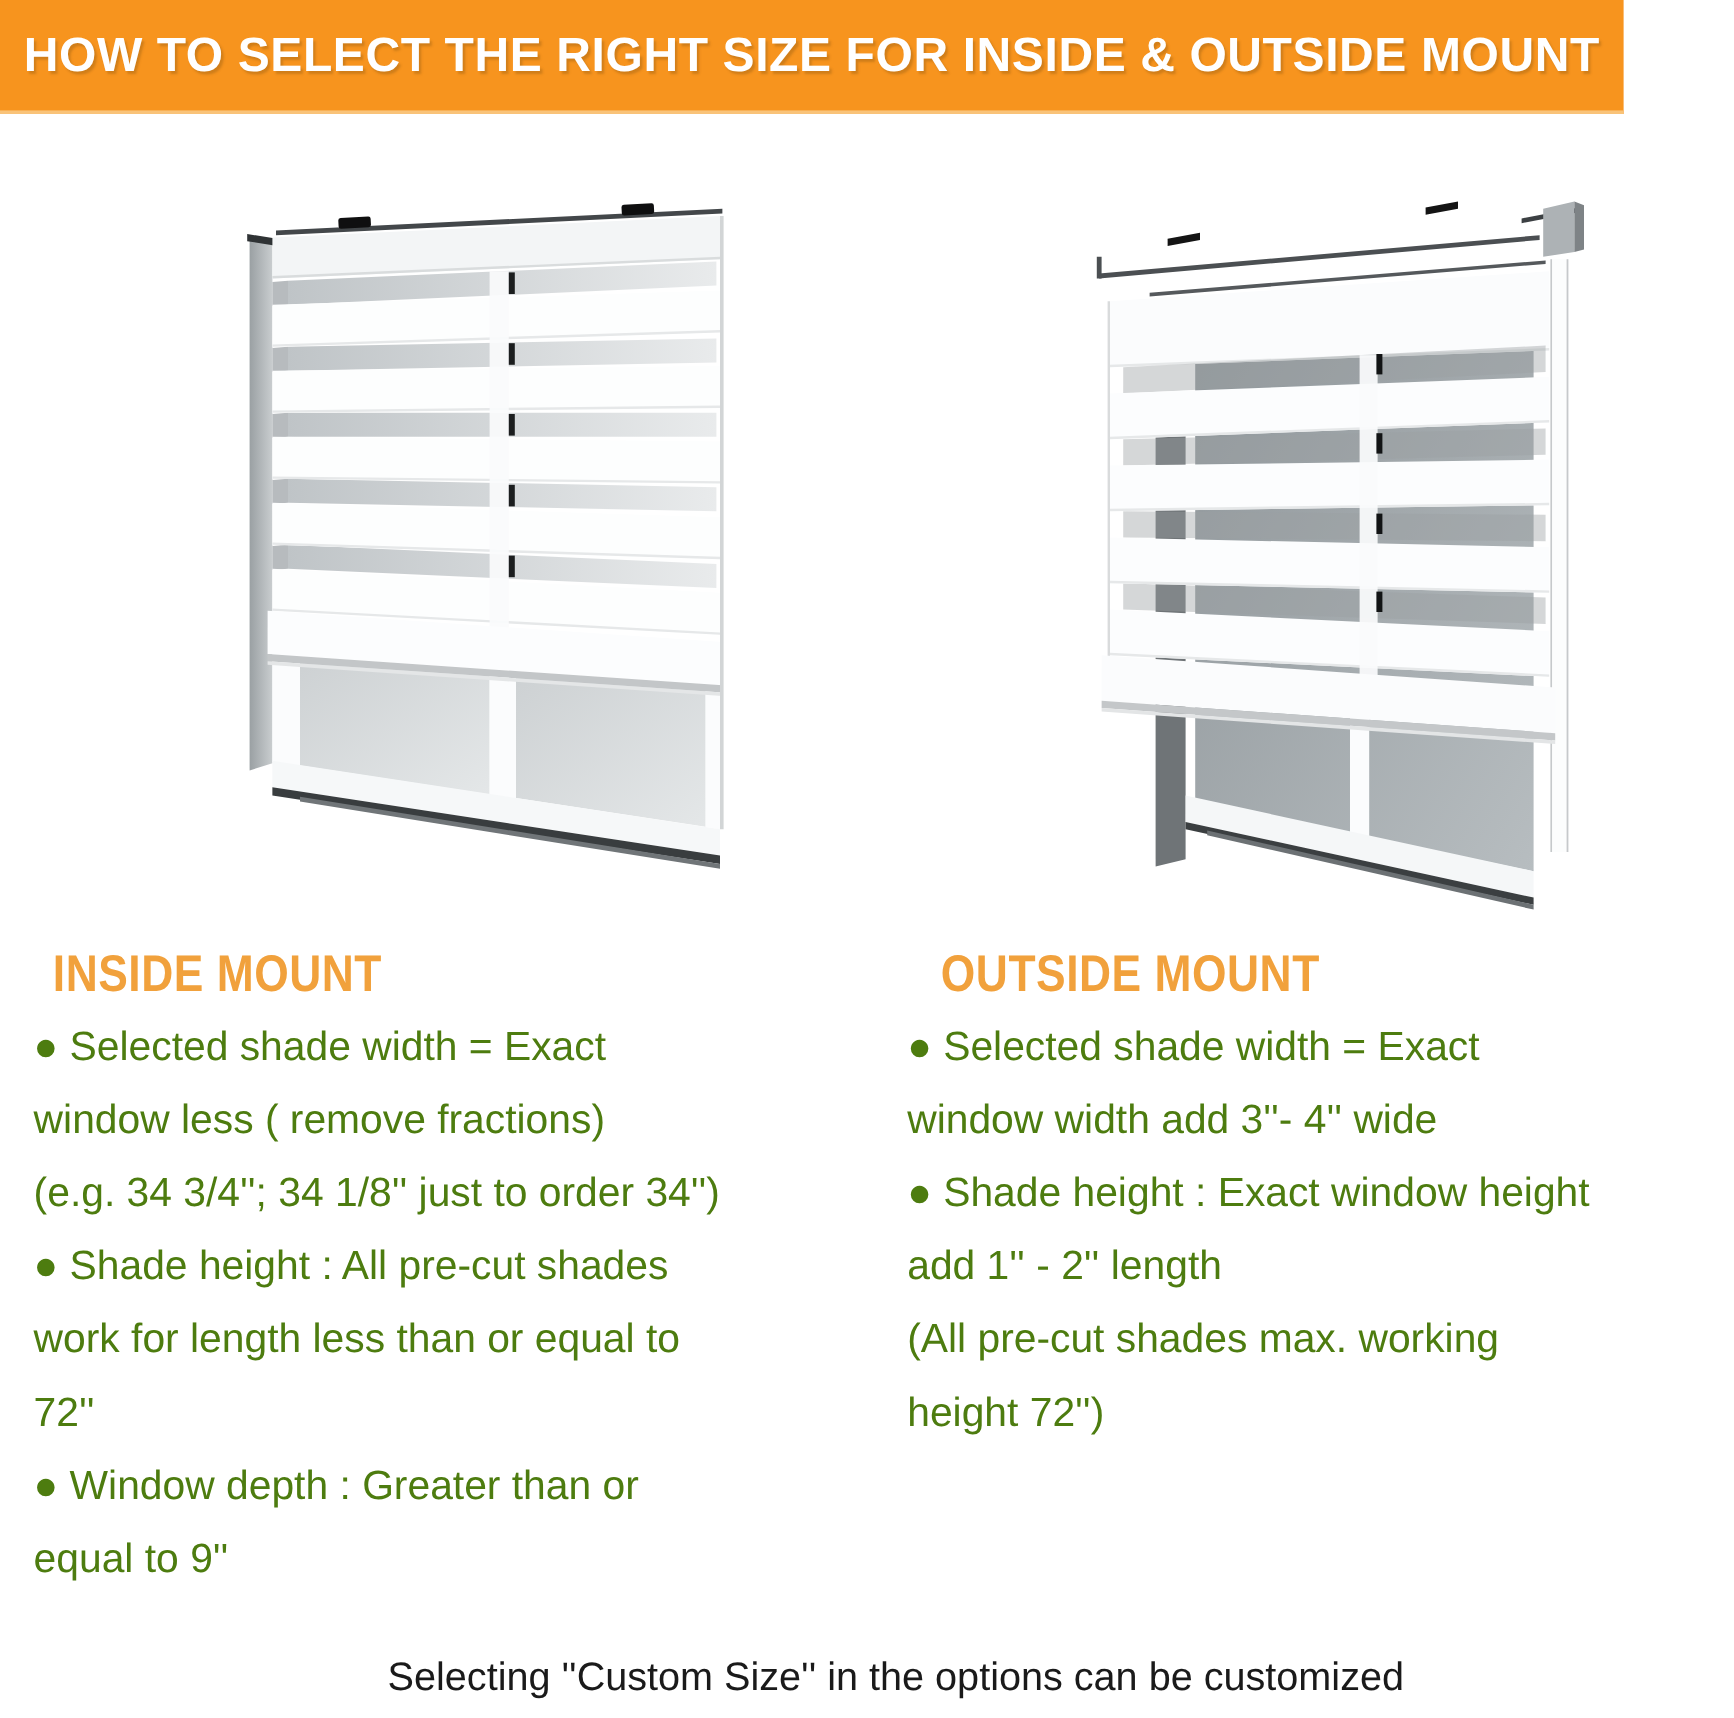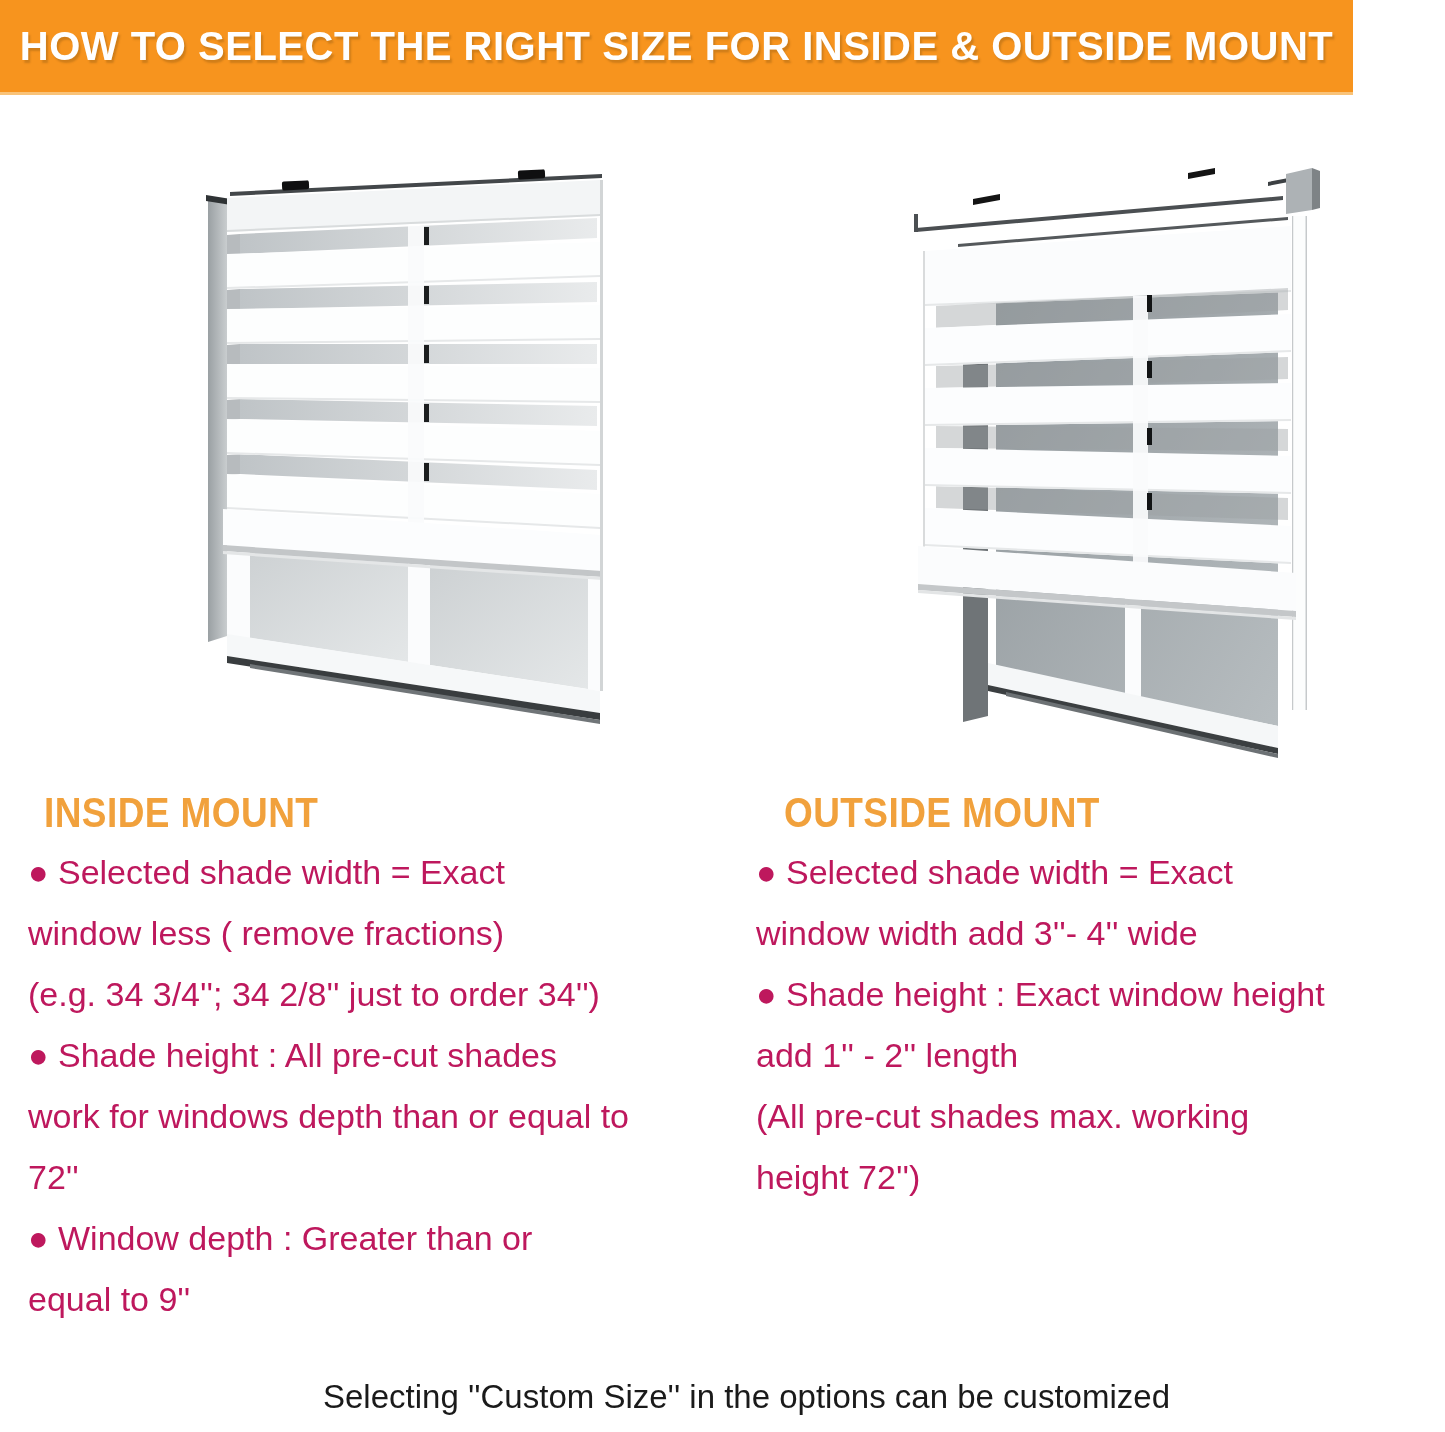--- a/index.html
+++ b/index.html
@@ -19,21 +19,21 @@
   .fig{position:absolute;}
   .fig-left{left:150px;top:148px;width:500px;height:612px;}
   .fig-right{left:848px;top:140px;width:500px;height:620px;}
   .mount-heading{
     position:absolute;font-size:43px;font-weight:bold;color:#F1A13C;
     white-space:nowrap;transform:scaleX(.86);transform-origin:left center;
     letter-spacing:.5px;
   }
   .h-inside{left:44px;top:752px;}
   .h-outside{left:784px;top:752px;}
-  .spec-col{position:absolute;top:842px;font-size:34px;line-height:61px;color:#be185d;}
+  .spec-col{position:absolute;top:842px;font-size:34px;line-height:61px;color:#4d7c0f;}
   .col-left{left:28px;width:700px;}
   .col-right{left:756px;width:690px;}
   .spec-col .line{white-space:pre;}
   .footer-note{
     position:absolute;left:0;top:1378px;width:1445px;text-align:center;
     font-size:33px;color:#1a1a1a;white-space:nowrap;margin-left:24px;
   }
 </style>
 </head>
 <body>
@@ -185,23 +185,23 @@
   </g>
 </svg>
 </figure>
 
 <h2 class="mount-heading h-inside">INSIDE MOUNT</h2>
 <h2 class="mount-heading h-outside">OUTSIDE MOUNT</h2>
 
 <div class="spec-col col-left">
   <div class="line">● Selected shade width = Exact</div>
   <div class="line">window less ( remove fractions)</div>
-  <div class="line">(e.g. 34 3/4''; 34 2/8'' just to order 34'')</div>
+  <div class="line">(e.g. 34 3/4''; 34 1/8'' just to order 34'')</div>
   <div class="line">● Shade height : All pre-cut shades</div>
-  <div class="line">work for windows depth than or equal to</div>
+  <div class="line">work for length less than or equal to</div>
   <div class="line">72''</div>
   <div class="line">● Window depth : Greater than or</div>
   <div class="line">equal to 9''</div>
 </div>
 
 <div class="spec-col col-right">
   <div class="line">● Selected shade width = Exact</div>
   <div class="line">window width add 3''- 4'' wide</div>
   <div class="line">● Shade height : Exact window height</div>
   <div class="line">add 1'' - 2'' length</div>

